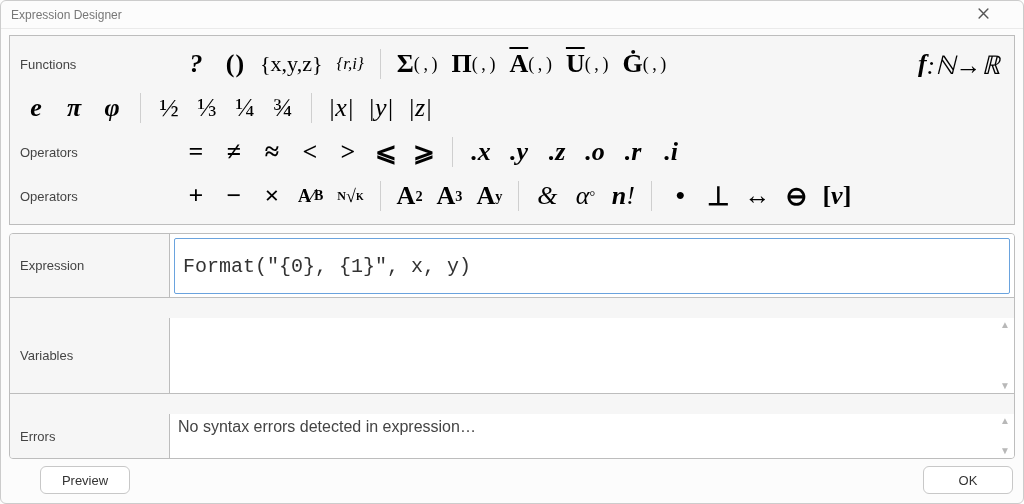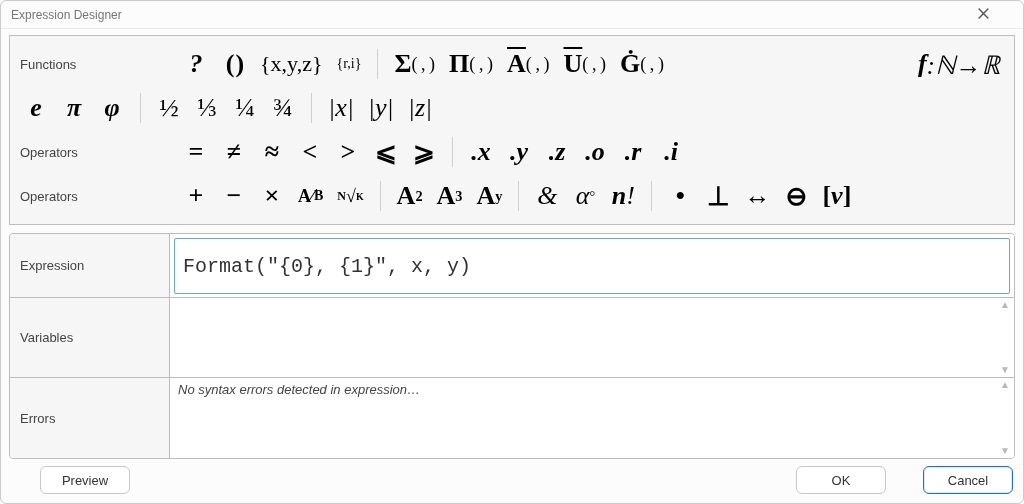--- a/index.html
+++ b/index.html
@@ -72,20 +72,21 @@
   .ribbon-right { margin-left: auto; }
 
   .content {
     margin: 4px 8px 4px 8px;
     border: 1px solid #bdbdbd;
     border-radius: 4px;
     background: #f6f6f6;
     flex: 1;
     display: flex; flex-direction: column;
     overflow: hidden;
+    gap: 20px;
   }
   .panel-row {
     display: flex;
     border-bottom: 1px solid #bdbdbd;
   }
   .panel-row:last-child { border-bottom: none; }
   .panel-label {
     width: 160px;
     display: flex; align-items: center;
     padding-left: 10px;
@@ -115,24 +116,23 @@
   .vars-row { height: 80px; }
   .vars-body {
     font-family: Consolas, "Courier New", monospace;
     font-size: 15px;
     padding: 4px 8px;
     white-space: pre;
     color: #333;
   }
   .errors-row { flex: 1; min-height: 44px; }
   .errors-body {
-    font-size: 13px;
+    font-size: 16px;
     padding: 4px 8px;
     color: #444;
-    font-style: italic;
   }
   .scroll-triangles {
     position: absolute; right: 2px; top: 0; bottom: 0;
     width: 14px;
     display: flex; flex-direction: column; justify-content: space-between;
     padding: 2px 0;
   }
   .tri {
     font-size: 10px; color: #b8b8b8; text-align: center; line-height: 10px;
     cursor: pointer;
@@ -189,21 +189,21 @@
     <div class="ribbon-row">
       <div class="ribbon-label">Functions</div>
       <div class="ribbon-items">
         <span class="ribbon-item">
             <b><i>?</i></b>
           </span>
         <span class="ribbon-item paren-group">
             <b>( )</b>
           </span>
         <span class="ribbon-item" style="font-size:22px">{x,y,z}</span>
-        <span class="ribbon-item" style="font-size:14px">{r,i}</span>
+        <span class="ribbon-item" style="font-style:italic;font-size:17px">{r,i}</span>
         <span class="sep"></span>
         <span class="ribbon-item">
             <b>Σ</b>
             <span style="font-size:18px">( , )</span>
           </span>
         <span class="ribbon-item">
             <b>Π</b>
             <span style="font-size:18px">( , )</span>
           </span>
         <span class="ribbon-item">
@@ -362,16 +362,15 @@
         </div>
       </div>
     </div>
 
   </div>
 
   <div class="footer">
     <div class="btn">Preview</div>
     <div class="spacer"></div>
     <div class="btn">OK</div>
-    <div class="btn primary">Cancel</div>
   </div>
 
 </div>
 
 </body></html>

